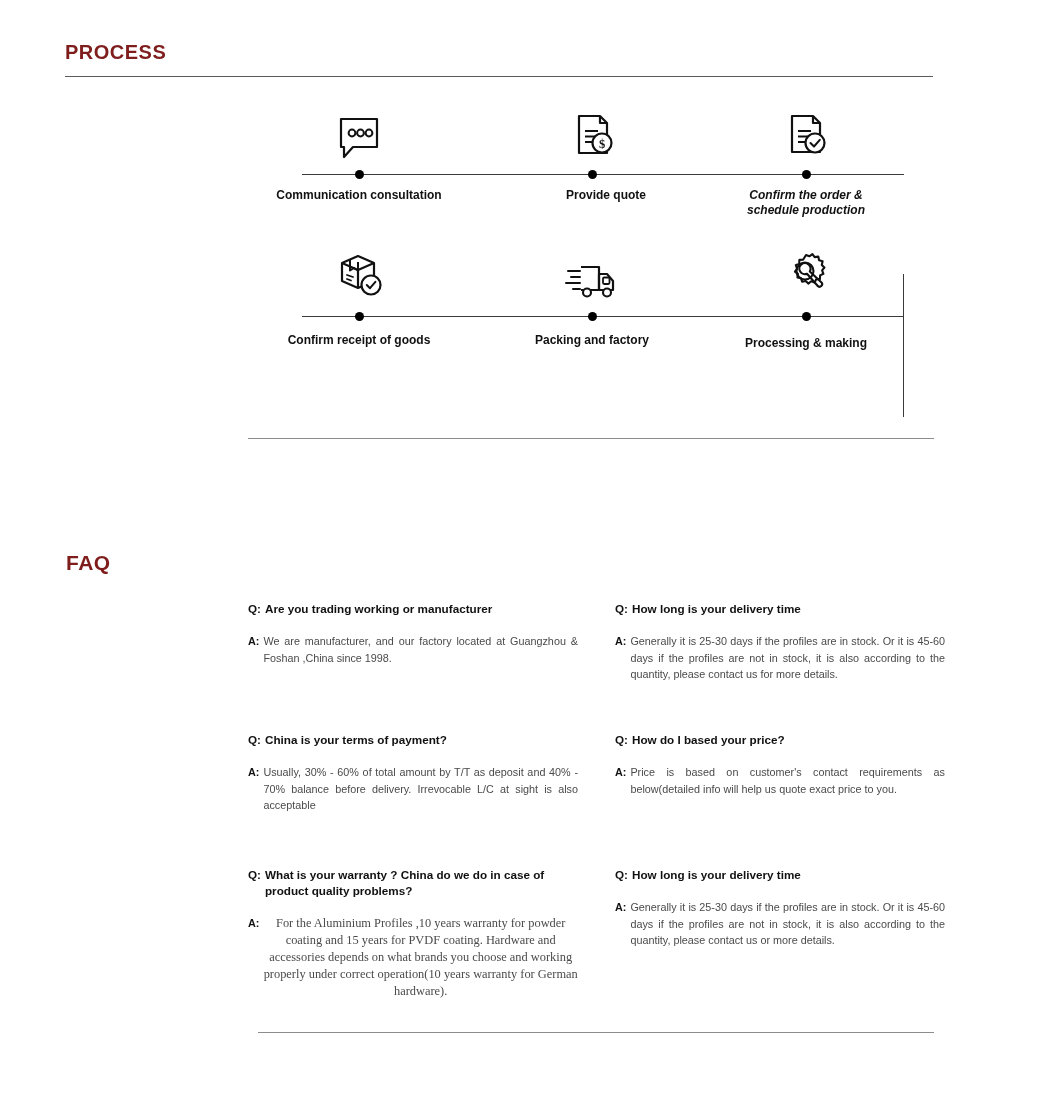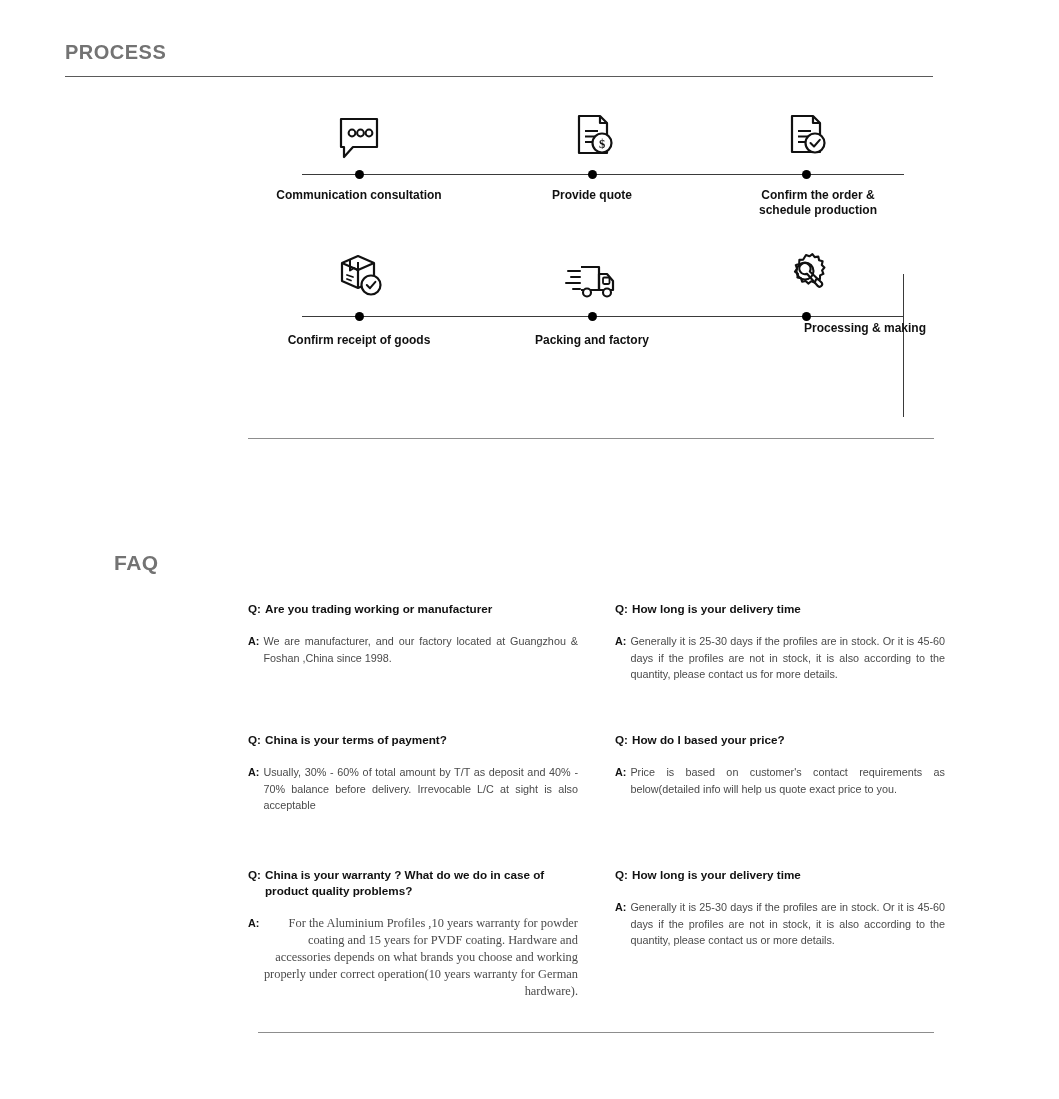--- a/index.html
+++ b/index.html
@@ -14,36 +14,35 @@
     font-family: "Liberation Sans", sans-serif;
     color: #111111;
     overflow: hidden;
   }
 
   
   .section-title {
     position: absolute;
     font-weight: bold;
     letter-spacing: 0.5px;
-    color: #737373;
+    color: #7f1d1d;
   }
   #process-title {
     left: 65px; top: 41px;
     font-size: 20px;
   }
   #process-title-rule {
     position: absolute;
     left: 65px; top: 76px;
     width: 868px; height: 1px;
     background: #5a5a5a;
   }
   #faq-title {
     left: 66px; top: 551px;
     font-size: 21px;
-    margin-left: 48px;
   }
 
   
   #process-diagram {
     position: absolute;
     left: 0; top: 100px;
     width: 1059px; height: 340px;
   }
   .flow-row {
     position: absolute;
@@ -152,21 +151,21 @@
     color: #111111;
     margin-right: 4px;
     flex: none;
   }
   .faq-a .body { flex: 1; }
   .faq-a.serif .body {
     font-family: "Liberation Serif", serif;
     font-size: 12.4px;
     line-height: 1.38;
     color: #4a4a4a;
-    text-align: right;
+    text-align: center;
   }
 
   #faq-bottom-rule {
     position: absolute;
     left: 258px; top: 1032px;
     width: 676px; height: 1px;
     background: #8d8d8d;
   }
 </style>
 </head>
@@ -196,35 +195,35 @@
         <path d="M12 5 H33 L40 12 V42 H12 Z" fill="none" stroke="#111" stroke-width="2.2" stroke-linejoin="round"></path>
         <path d="M33 5 V12 H40" fill="none" stroke="#111" stroke-width="2.2" stroke-linejoin="round"></path>
         <line x1="18" y1="20" x2="31" y2="20" stroke="#111" stroke-width="2"></line>
         <line x1="18" y1="25.5" x2="31" y2="25.5" stroke="#111" stroke-width="2"></line>
         <line x1="18" y1="31" x2="27" y2="31" stroke="#111" stroke-width="2"></line>
         <circle cx="35" cy="32" r="9.5" fill="#fff" stroke="#111" stroke-width="2.2"></circle>
         <text x="35" y="36.6" font-family="'Liberation Serif',serif" font-size="12.5" font-weight="bold" text-anchor="middle" fill="#111">$</text>
       </svg>
     </div>
     <div class="flow-node" style="left:290px"></div>
-    <div class="flow-label" style="left: 290px; white-space: pre-line;">Provide quote</div>
+    <div class="flow-label" style="left: 304px; white-space: pre-line;">Provide quote</div>
 
     <div class="flow-icon" style="left:504px">
       <svg width="50" height="50" viewBox="0 0 50 50">
         <path d="M11 5 H32 L39 12 V41 H11 Z" fill="none" stroke="#111" stroke-width="2.2" stroke-linejoin="round"></path>
         <path d="M32 5 V12 H39" fill="none" stroke="#111" stroke-width="2.2" stroke-linejoin="round"></path>
         <line x1="17" y1="20" x2="30" y2="20" stroke="#111" stroke-width="2"></line>
         <line x1="17" y1="25.5" x2="30" y2="25.5" stroke="#111" stroke-width="2"></line>
         <line x1="17" y1="31" x2="25" y2="31" stroke="#111" stroke-width="2"></line>
         <circle cx="34" cy="32" r="9.5" fill="#fff" stroke="#111" stroke-width="2.2"></circle>
         <path d="M29.5 32 L33 35.5 L38.8 28.8" fill="none" stroke="#111" stroke-width="2" stroke-linecap="round" stroke-linejoin="round"></path>
       </svg>
     </div>
     <div class="flow-node" style="left:504px"></div>
-    <div class="flow-label" style="left: 516px; white-space: pre-line;" style2="white-space:pre-line">Confirm the order &amp;
+    <div class="flow-label" style="left: 504px; white-space: pre-line; font-style: italic;" style2="white-space:pre-line">Confirm the order &amp;
 schedule production</div>
   </div>
 
   <div id="flow-connector"></div>
 
   <div class="flow-row" id="flow-row-2">
     <div class="flow-line"></div>
 
     <div class="flow-icon" style="left:57px">
       <svg width="54" height="52" viewBox="0 0 54 52">
@@ -258,21 +257,21 @@
     <div class="flow-label lower" style="left: 290px; white-space: pre-line;">Packing and factory</div>
 
     <div class="flow-icon" style="left:504px">
       <svg width="54" height="52" viewBox="0 0 54 52">
         <path d="M27 4 l3.4 1.3 3-2.1 2.3 2.9 3.6-0.5 0.8 3.6 3.5 1.1 -0.8 3.6 2.6 2.6 -2.3 2.9 1.3 3.4 -3.3 1.6 -0.2 3.7 -3.7 0.2 -1.6 3.3 -3.4 -1.3 -2.9 2.3 -2.6-2.6 -3.6 0.8 -1.1-3.5 -3.6-0.8 0.5-3.6 -2.9-2.3 2.1-3 -1.3-3.4 3.4-1.6 0.2-3.7 3.7-0.2 Z" fill="none" stroke="#111" stroke-width="2.1" stroke-linejoin="round"></path>
         <circle cx="26" cy="20" r="8.5" fill="none" stroke="#111" stroke-width="2.1"></circle>
         <path d="M29.5 13.5 a5.5 5.5 0 1 0 -1.5 9.2 l11 12.5 a2.6 2.6 0 0 0 3.8 -3.4 l-12 -11.4 a5.5 5.5 0 0 0 -1.3 -6.9 Z" fill="none" stroke="#111" stroke-width="2.1" stroke-linejoin="round"></path>
       </svg>
     </div>
     <div class="flow-node" style="left:504px"></div>
-    <div class="flow-label lower" style="left: 504px; top: 5px; white-space: pre-line; text-align: right;">Processing &amp; making</div>
+    <div class="flow-label lower" style="left: 504px; top: 20px; white-space: pre-line;">Processing &amp; making</div>
   </div>
 </div>
 
 <div id="process-bottom-rule"></div>
 
 <div class="section-title" id="faq-title">FAQ</div>
 
 <div id="faq-grid">
 
   <div class="faq-row" style="height:131px">
@@ -318,21 +317,21 @@
         <span class="tag">A:</span>
         <span class="body">Price is based on customer's contact requirements as below(detailed info will help us quote exact price to you.</span>
       </div>
     </div>
   </div>
 
   <div class="faq-row" style="height:120px">
     <div class="faq-cell left">
       <div class="faq-q">
         <span class="tag">Q:</span>
-        <span class="body">China is your warranty ? What do we do in case of product quality problems?</span>
+        <span class="body">What is your warranty ? China do we do in case of product quality problems?</span>
       </div>
       <div class="faq-a serif">
         <span class="tag">A:</span>
         <span class="body">For the Aluminium Profiles ,10 years warranty for powder coating and 15 years for PVDF coating. Hardware and accessories depends on what brands you choose and working properly under correct operation(10 years warranty for German hardware).</span>
       </div>
     </div>
     <div class="faq-cell right">
       <div class="faq-q">
         <span class="tag">Q:</span>
         <span class="body">How long is your delivery time</span>

